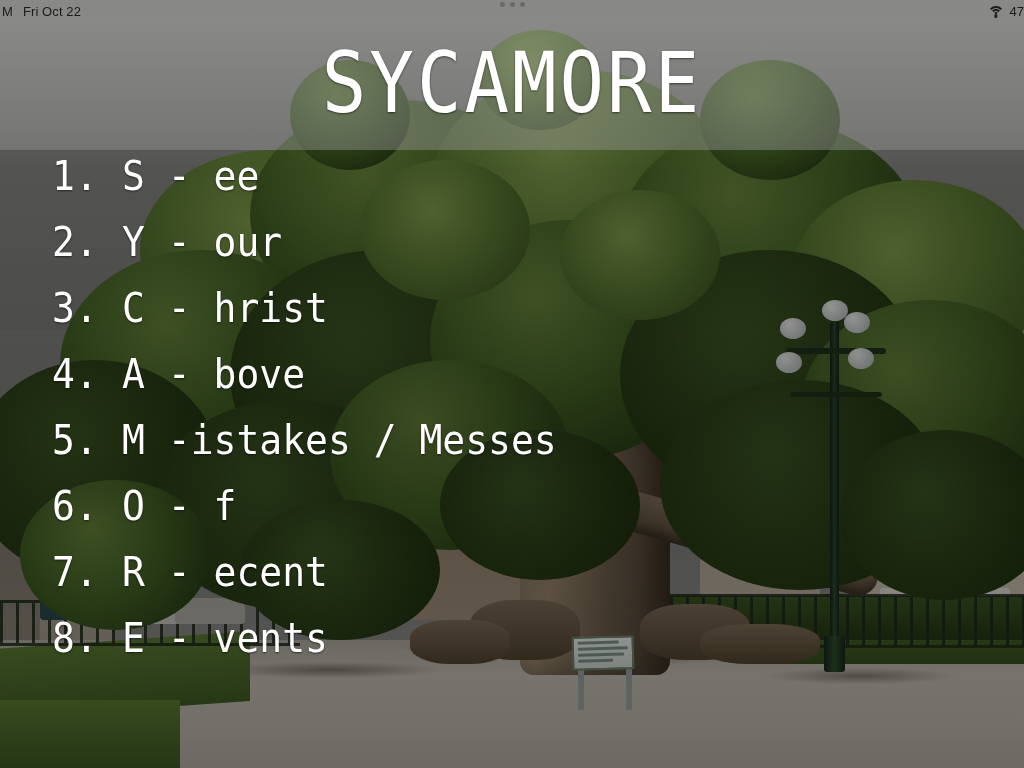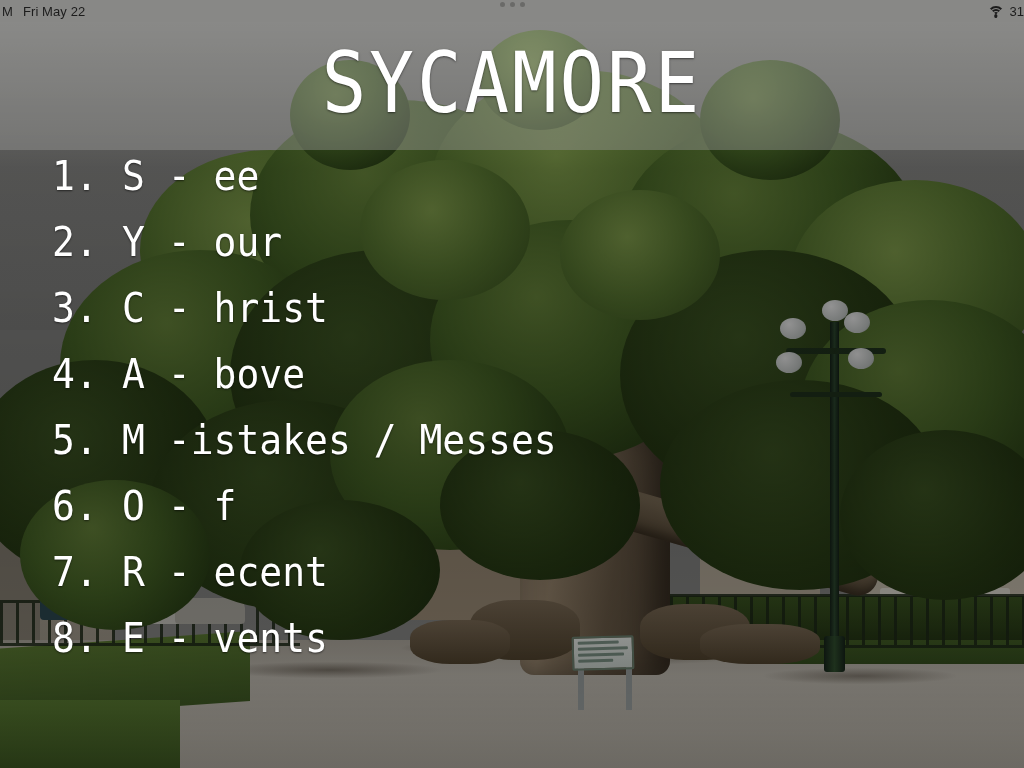--- a/index.html
+++ b/index.html
@@ -278,35 +278,35 @@
       <div class="ln" style="width:60%"></div>
     </div>
 
     <div id="dim"></div>
     <div id="skylight"></div>
   </div>
 
   <div id="statusbar">
     <div id="sb-left">
       <span class="t">M</span>
-      <span class="t">Fri May 22</span>
+      <span class="t">Fri Oct 22</span>
     </div>
     <div id="sb-center">
       <i></i>
       <i></i>
       <i></i>
     </div>
     <div id="sb-right">
       <span class="wifi">
         <b class="w1"></b>
           <b class="w2"></b>
           <b class="w3"></b>
           <b class="dot"></b>
       </span>
-      <span class="t">31</span>
+      <span class="t">47</span>
     </div>
   </div>
 
   <div id="title" class="techno">SYCAMORE</div>
 
   <div id="list">
     <div class="row">
       <span class="num techno">1.</span>
       <span class="txt techno">S - ee</span>
     </div>

